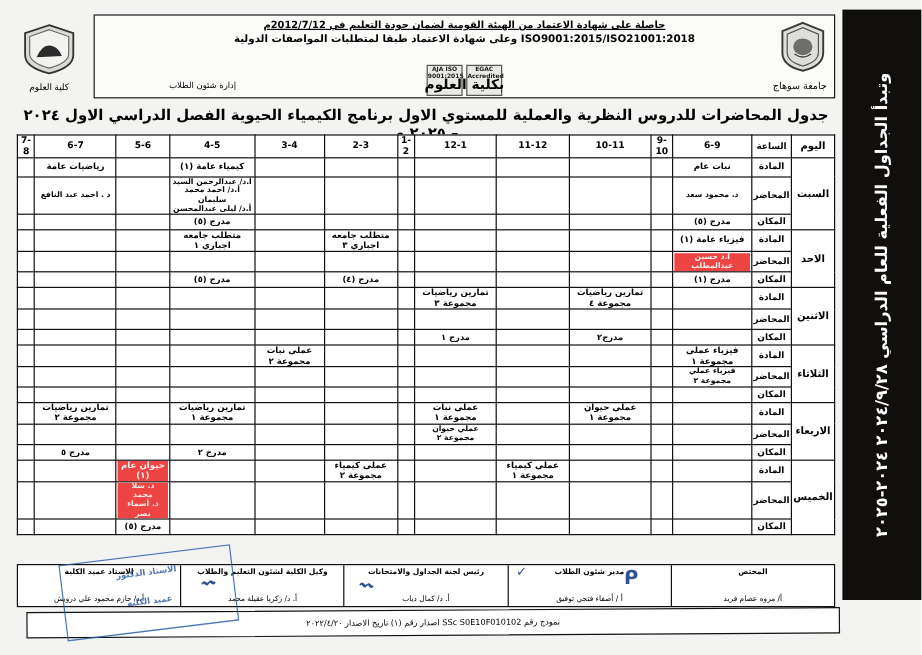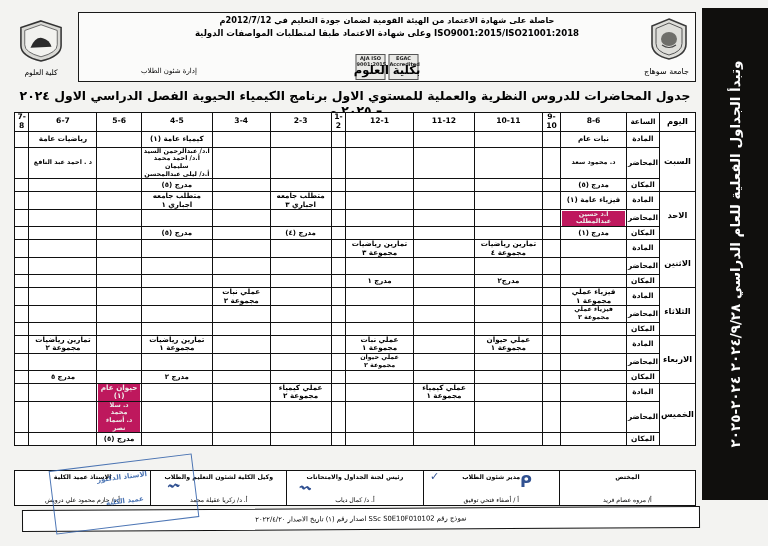--- a/index.html
+++ b/index.html
@@ -39,21 +39,21 @@
     position:absolute;
     top:12px;right:72px;left:78px;height:68px;
     border:1.4px solid #1a1a1a;
     background:#fbfbfa;
   }
   .hdr-top{
     position:absolute;top:2px;left:0;right:0;height:36px;
     text-align:center;
     line-height:1.45;
   }
-  .hdr-line1{font-size:8.2px;font-weight:bold;}
+  .hdr-line1{font-size:8.2px;font-weight:bold;text-decoration:underline;}
   .hdr-line2{font-size:8.6px;font-weight:bold;direction:ltr;}
   .hdr-bottom{
     position:absolute;bottom:3px;left:0;right:0;height:24px;
   }
   .univ{position:absolute;right:6px;bottom:2px;font-size:8px;}
   .fac-big{position:absolute;left:50%;transform:translateX(-50%);bottom:1px;font-size:11.5px;font-weight:bold;margin-top:16px;}
   .stud-aff{position:absolute;left:62px;bottom:3px;font-size:7px;}
   .logo-left{
     position:absolute;top:4px;right:6px;width:40px;height:44px;
   }
@@ -101,21 +101,21 @@
   .c-slot{width:auto;}
   .r-sub td{height:15px;}
   .r-lec td{height:16px;}
   .r-loc td{height:12px;}
   td.day{font-size:8.4px;}
   td.lab{font-size:7.4px;}
   .sub{font-size:7.2px;}
   .lec{font-size:6.4px;}
   .loc{font-size:7px;}
   .hl{
-    background:#be185d;color:#efefec;
+    background:#ef4444;color:#efefec;
     display:inline-block;padding:0 2px;
   }
   .multi{line-height:1.25;}
   
   .sigbar{
     position:absolute;
     top:470px;right:72px;left:14px;height:34px;
     border:1px solid #111;background:#fff;
     display:flex;flex-direction:row;
   }
@@ -213,21 +213,21 @@
         <col class="c-slot">
         <col class="c-slot">
         <col class="c-slot">
         <col class="c-slot">
         <col class="c-slot">
       </colgroup>
     <thead>
       <tr class="hrow" id="head-row">
           <td class="day">اليوم</td>
           <td class="lab">الساعة</td>
-          <td>8-6</td>
+          <td>6-9</td>
           <td>9-10</td>
           <td>10-11</td>
           <td>11-12</td>
           <td>12-1</td>
           <td>1-2</td>
           <td>2-3</td>
           <td>3-4</td>
           <td>4-5</td>
           <td>5-6</td>
           <td>6-7</td>

